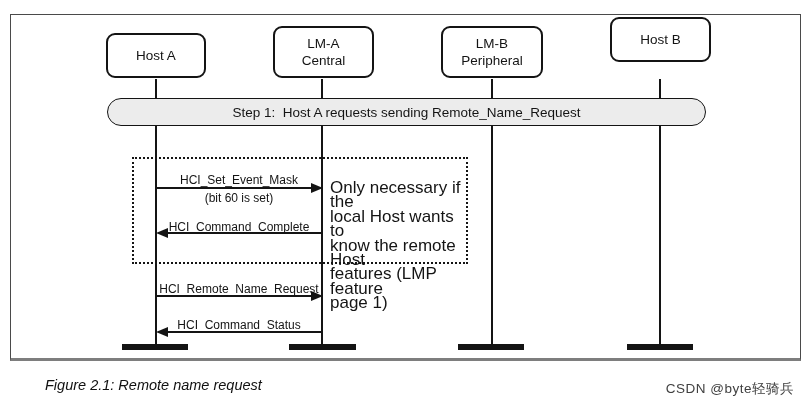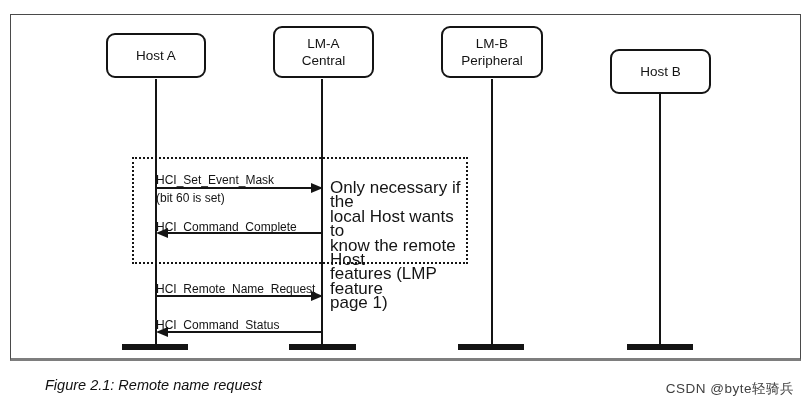--- a/index.html
+++ b/index.html
@@ -64,20 +64,21 @@
     left: 132px; top: 157px;
     width: 336px; height: 107px;
     box-sizing: border-box;
     border: 2px dotted #141414;
     z-index: 1;
   }
   .msg-label {
     position: absolute;
     left: 156px;
     width: 166px;
+    text-align: center;
     font-size: 12px;
     z-index: 5;
     white-space: nowrap;
   }
   .msg-line {
     position: absolute;
     height: 0;
     border-top: 2px solid #141414;
     z-index: 5;
   }
@@ -144,24 +145,27 @@
     <span>Host A</span>
   </div>
   <div class="actor" style="left:441px;top:26px;width:102px;height:52px">
     <span>LM-B</span>
     <span>Peripheral</span>
   </div>
   <div class="actor" style="left:273px;top:26px;width:101px;height:52px">
     <span>LM-A</span>
     <span>Central</span>
   </div>
-  <div class="actor" style="left:610px;top:49px;width:101px;height:45px">
+  <div class="actor" style="left:610px;top:17px;width:101px;height:45px">
     <span>Host B</span>
   </div>
 
+  <div class="banner">
+    <span>Step 1:  Host A requests sending Remote_Name_Request</span>
+  </div>
 
   <div class="dotted-box"></div>
 
   <div class="msg-label" style="top:173px">HCI_Set_Event_Mask</div>
   <div class="msg-line" style="left:157px;top:187px;width:156px"></div>
   <div class="arrow-r" style="left:311px;top:183px"></div>
   <div class="msg-label" style="top:191px">(bit 60 is set)</div>
 
   <div class="msg-label" style="top:220px">HCI_Command_Complete</div>
   <div class="msg-line" style="left:167px;top:232px;width:155px"></div>

